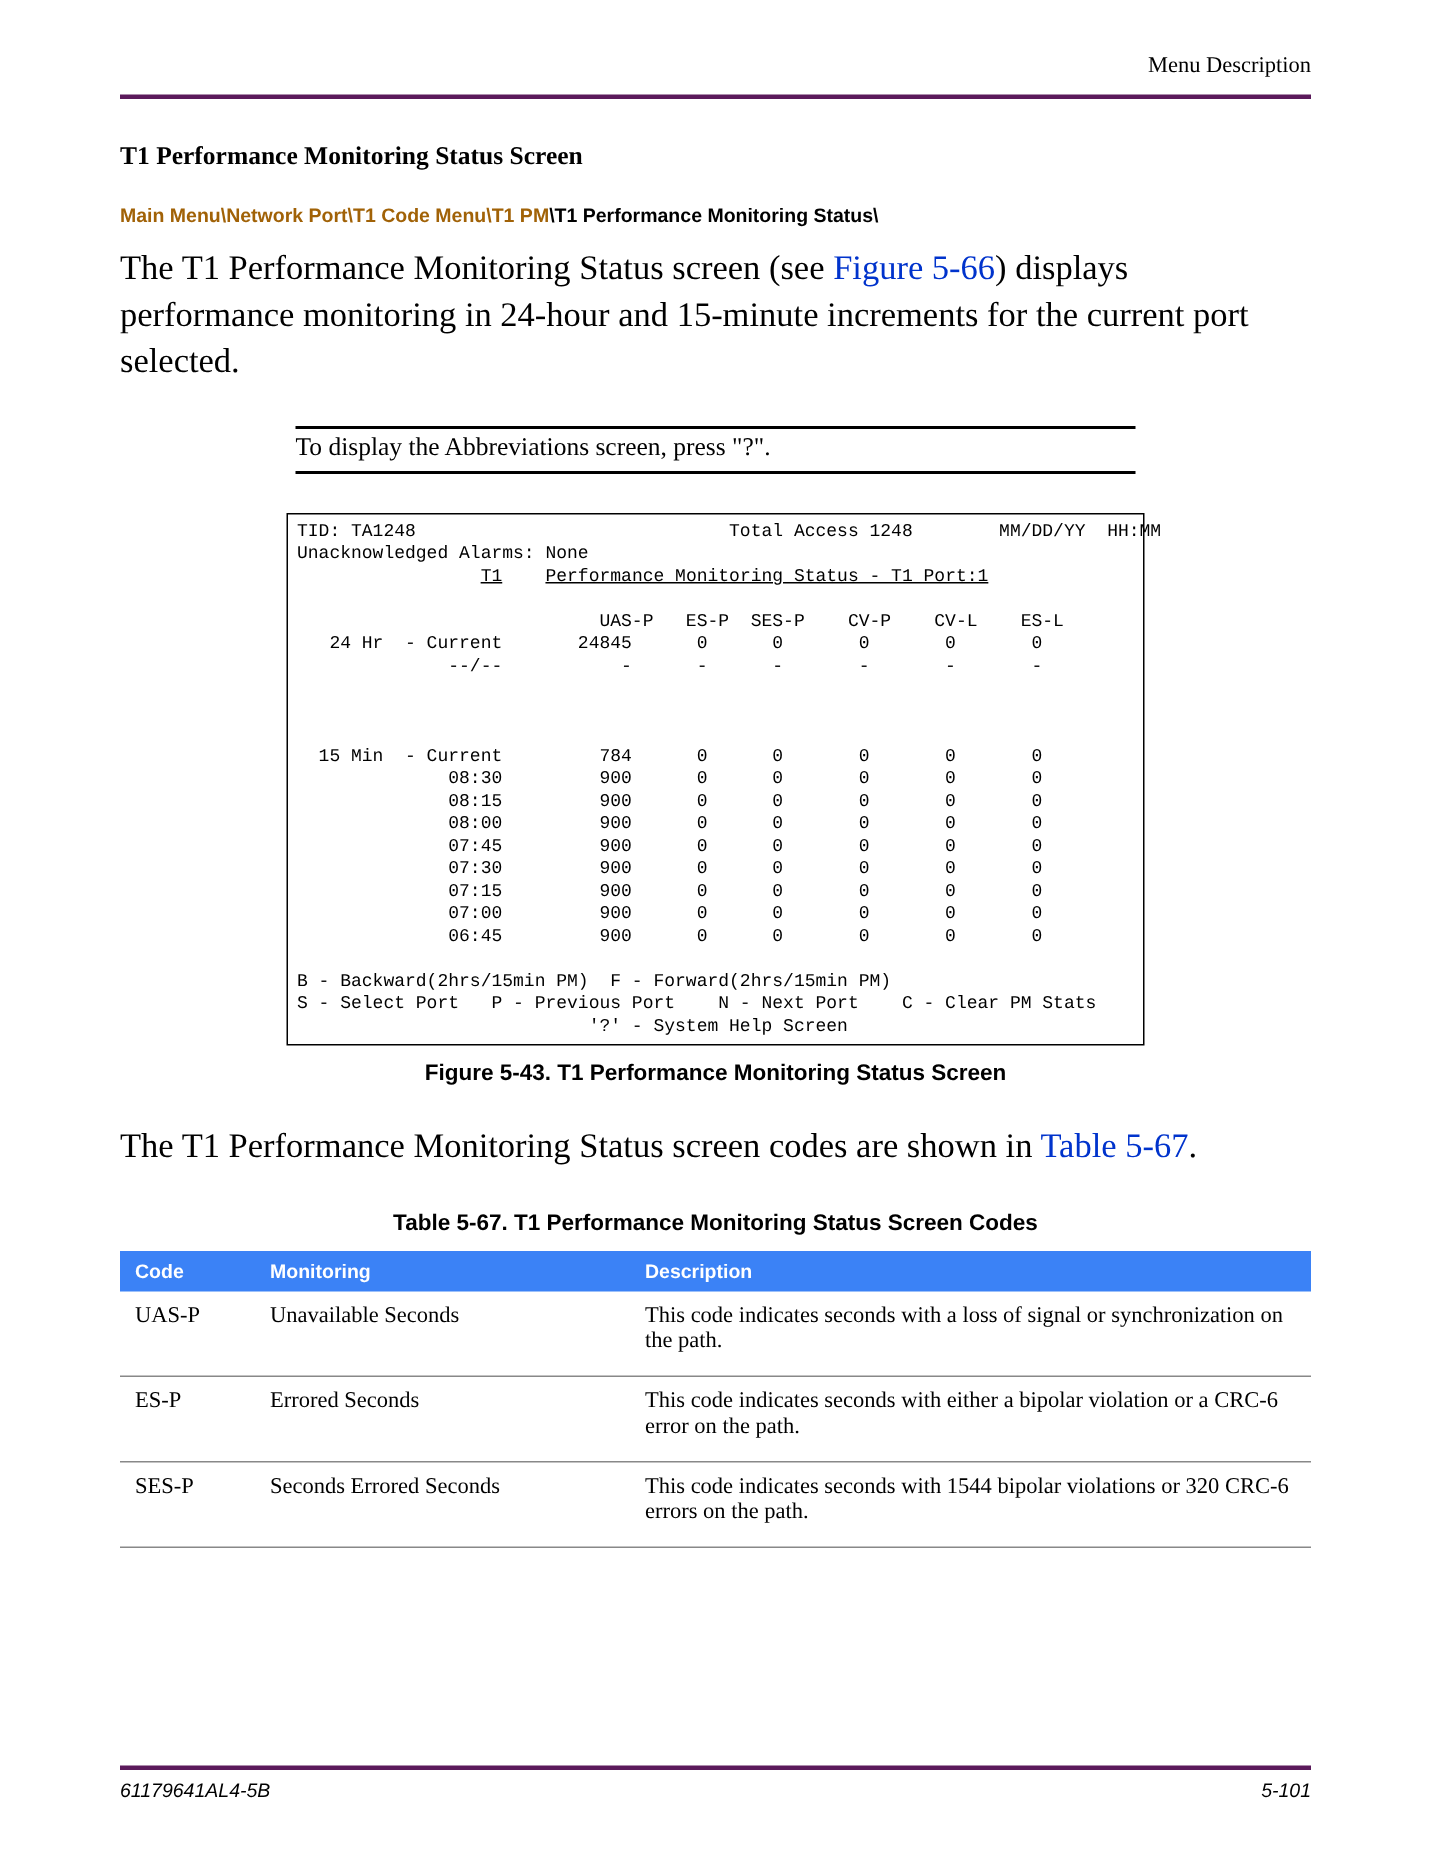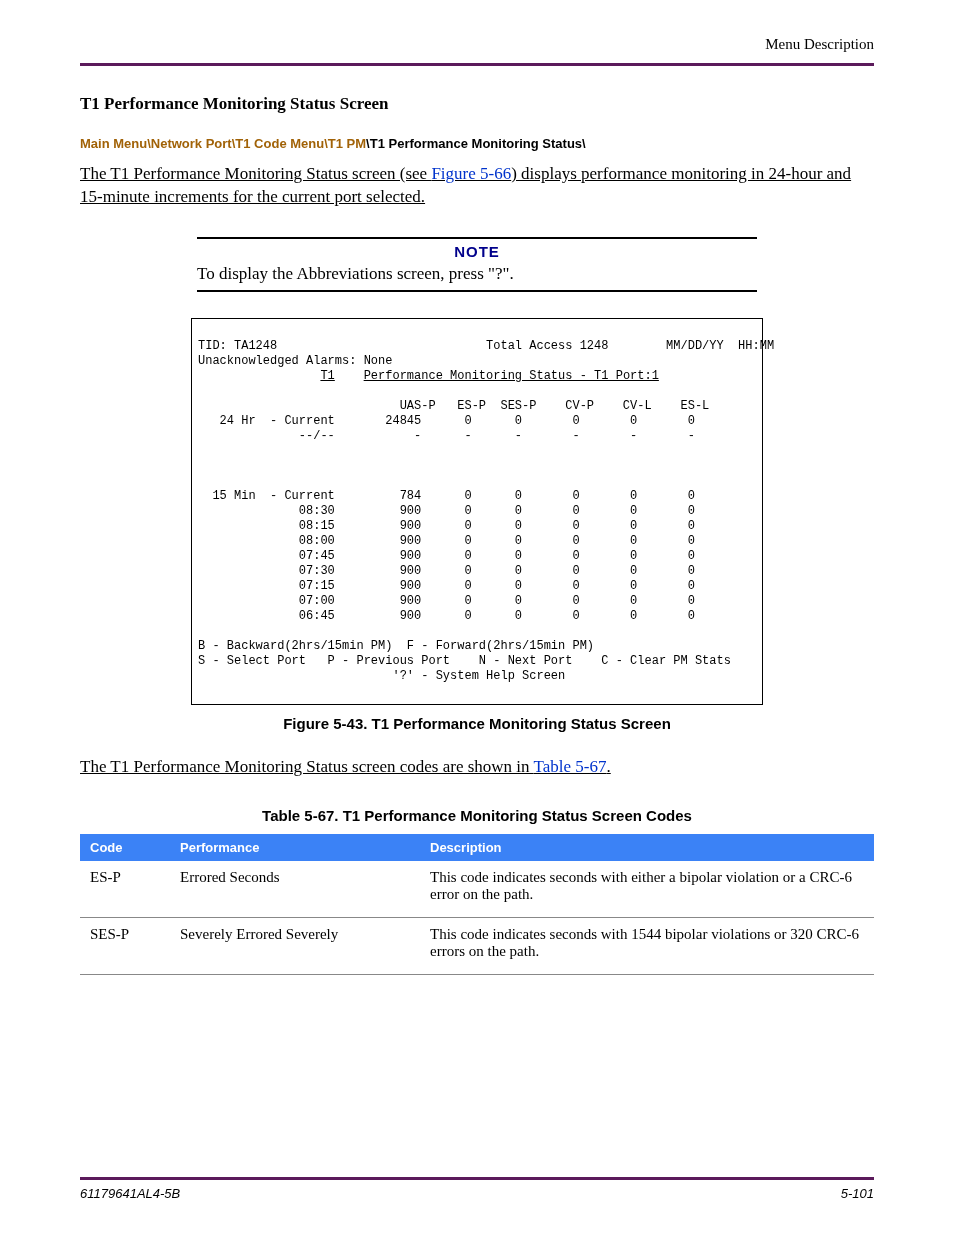--- a/index.html
+++ b/index.html
@@ -29,24 +29,23 @@
     }
     .breadcrumb {
       font-family: Arial, Helvetica, sans-serif;
       font-size: 13px;
       font-weight: bold;
       margin-bottom: 12px;
     }
     .breadcrumb .link { color: #a16207; }
     .breadcrumb .current { color: #000; }
     .body-text {
-      font-size: 17px;
+      font-size: 23px;
       line-height: 1.35;
       margin-bottom: 28px;
-      text-decoration: underline;
     }
     .body-text .link, .body-link { color: #0033cc; }
     .note-block {
       width: 560px;
       margin: 0 auto 24px auto;
     }
     .note-rule {
       height: 2px;
       background: #000;
     }
@@ -64,21 +63,21 @@
       padding: 2px 0 6px 0;
     }
     .terminal {
       width: 572px;
       margin: 26px auto 6px auto;
       border: 1px solid #000;
       font-family: 'Courier New', Courier, monospace;
       font-size: 12px;
       line-height: 1.25;
       white-space: pre;
-      padding: 20px 6px;
+      padding: 4px 6px;
     }
     .terminal .underline { text-decoration: underline; }
     .figure-caption {
       font-family: Arial, Helvetica, sans-serif;
       font-weight: bold;
       font-size: 15px;
       text-align: center;
       margin: 10px 0 24px 0;
     }
     .table-caption {
@@ -139,21 +138,20 @@
 <div class="breadcrumb">
   <span class="link">Main Menu</span><span class="link">\</span><span class="link">Network Port</span><span class="link">\</span><span class="link">T1 Code Menu</span><span class="link">\</span><span class="link">T1 PM</span><span class="current">\</span><span class="current">T1 Performance Monitoring Status\</span>
 </div>
 
 <div class="body-text">
   <span>The T1 Performance Monitoring Status screen (see </span><span class="link">Figure 5-66</span><span>) displays performance monitoring in 24-hour and 15-minute increments for the current port selected.</span>
 </div>
 
 <div class="note-block">
   <div class="note-rule"></div>
-  <div class="note-label">NOTE</div>
   <div class="note-text">To display the Abbreviations screen, press "?".</div>
   <div class="note-rule"></div>
 </div>
 
 <div class="terminal" id="terminal">TID: TA1248                             Total Access 1248        MM/DD/YY  HH:MM
 Unacknowledged Alarms: None
                  <span class="underline">T1</span>    <span class="underline">Performance Monitoring Status - T1 Port:1</span>
 
                             UAS-P   ES-P  SES-P    CV-P    CV-L    ES-L
    24 Hr  - Current       24845      0      0       0       0       0
@@ -180,33 +178,38 @@
 <div class="body-text">
   <span>The T1 Performance Monitoring Status screen codes are shown in </span><span class="link">Table 5-67</span><span>.</span>
 </div>
 
 <div class="table-caption">Table 5-67.  T1 Performance Monitoring Status Screen Codes</div>
 
 <table class="codes">
   <thead>
     <tr>
       <th>Code</th>
-      <th>Performance</th>
+      <th>Monitoring</th>
       <th>Description</th>
     </tr>
   </thead>
   <tbody id="codes-body">
+      <tr>
+        <td class="code">UAS-P</td>
+        <td class="def">Unavailable Seconds</td>
+        <td>This code indicates seconds with a loss of signal or synchronization on the path.</td>
+      </tr>
       <tr>
         <td class="code">ES-P</td>
         <td class="def">Errored Seconds</td>
         <td>This code indicates seconds with either a bipolar violation or a CRC-6 error on the path.</td>
       </tr>
       <tr>
         <td class="code">SES-P</td>
-        <td class="def">Severely Errored Severely</td>
+        <td class="def">Seconds Errored Seconds</td>
         <td>This code indicates seconds with 1544 bipolar violations or 320 CRC-6 errors on the path.</td>
       </tr>
     </tbody>
 </table>
 
 <div class="footer">
   <div class="footer-rule"></div>
   <div class="footer-row">
     <span>61179641AL4-5B</span>
     <span>5-101</span>

